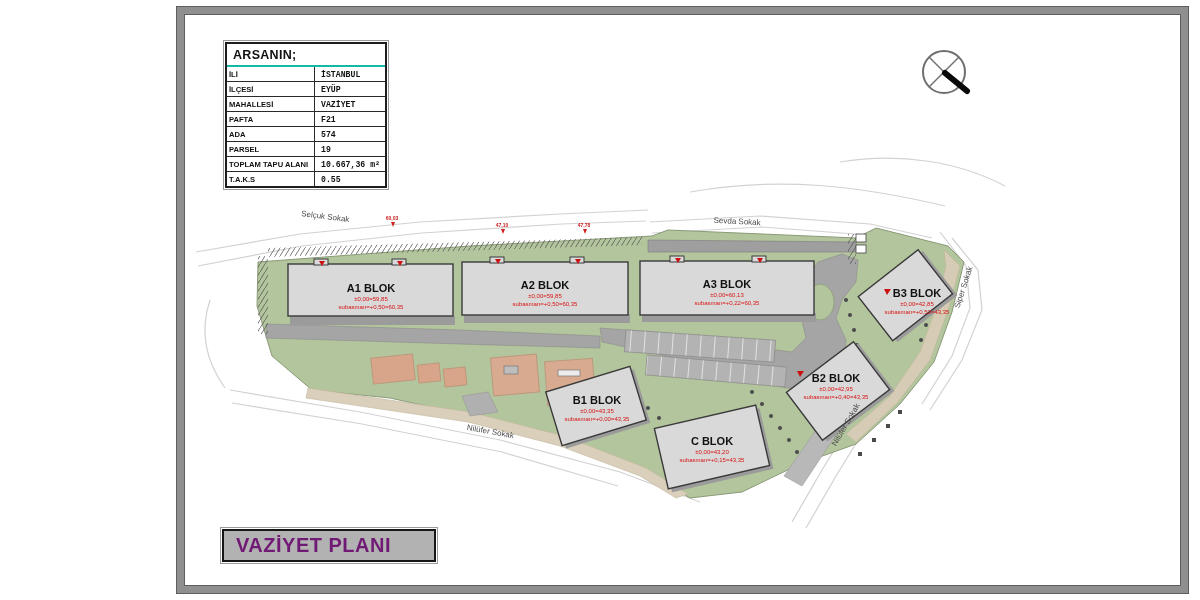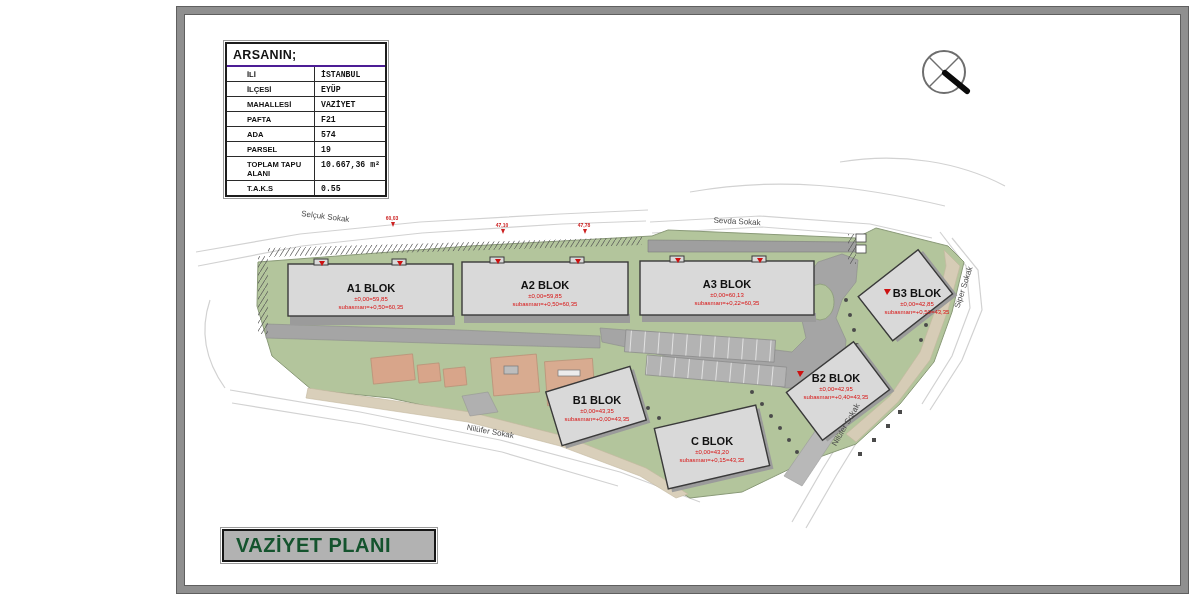--- a/index.html
+++ b/index.html
@@ -5,31 +5,31 @@
   html,body{margin:0;padding:0;background:#fff;}
   .page{position:relative;width:1200px;height:600px;background:#fff;overflow:hidden;
         font-family:"Liberation Sans", sans-serif;}
   .sheet{position:absolute;left:176px;top:6px;width:1011px;height:586px;background:#ffffff;
          border:1px solid #5f5f5f;
          box-shadow:inset 0 0 0 7px #8f8f8f, inset 0 0 0 8px #5f5f5f;}
   .plan-svg{position:absolute;left:0;top:0;width:1200px;height:600px;}
   
   .info-table{position:absolute;left:225px;top:42px;width:158px;background:#fff;
               border:2px solid #1d1d1d;outline:1px solid #9a9a9a;outline-offset:1px;z-index:3;}
-  .info-header{font-weight:bold;font-size:12.5px;padding:4px 6px 3px 6px;border-bottom:2px solid #4c1d95;
+  .info-header{font-weight:bold;font-size:12.5px;padding:4px 6px 3px 6px;border-bottom:2px solid #14b8a6;
                letter-spacing:.3px;color:#111;}
   .info-row{display:grid;grid-template-columns:88px 1fr;border-bottom:1px solid #2a2a2a;}
   .info-row:last-child{border-bottom:none;}
-  .info-label{font-size:7.6px;font-weight:bold;padding:3px 0 2px 20px;color:#111;border-right:1px solid #2a2a2a;}
+  .info-label{font-size:7.6px;font-weight:bold;padding:3px 0 2px 2px;color:#111;border-right:1px solid #2a2a2a;}
   .info-value{font-size:8.2px;font-weight:bold;padding:3px 0 2px 6px;color:#111;font-family:Liberation Mono, monospace;}
   
   .title-box{position:absolute;left:222px;top:529px;width:198px;height:29px;background:#b2b2b2;
              border:2px solid #161616;outline:1px solid #9a9a9a;outline-offset:1px;
              display:flex;align-items:center;padding-left:12px;z-index:3;}
-  .title-box span{font-size:20px;font-weight:bold;color:#14532d;letter-spacing:.5px;}
+  .title-box span{font-size:20px;font-weight:bold;color:#701a75;letter-spacing:.5px;}
   
   .blk-name{font-family:"Liberation Sans",sans-serif;font-size:11px;font-weight:bold;fill:#111;text-anchor:middle;}
   .blk-red{font-family:"Liberation Sans",sans-serif;font-size:6px;fill:#d81414;text-anchor:middle;}
   .street{font-family:"Liberation Sans",sans-serif;font-size:8px;fill:#4a4a4a;text-anchor:middle;}
   .spot{font-family:"Liberation Sans",sans-serif;font-size:5px;fill:#cc2222;text-anchor:middle;font-weight:bold;}
 </style>
 </head>
 <body>
 
 <div class="page">

